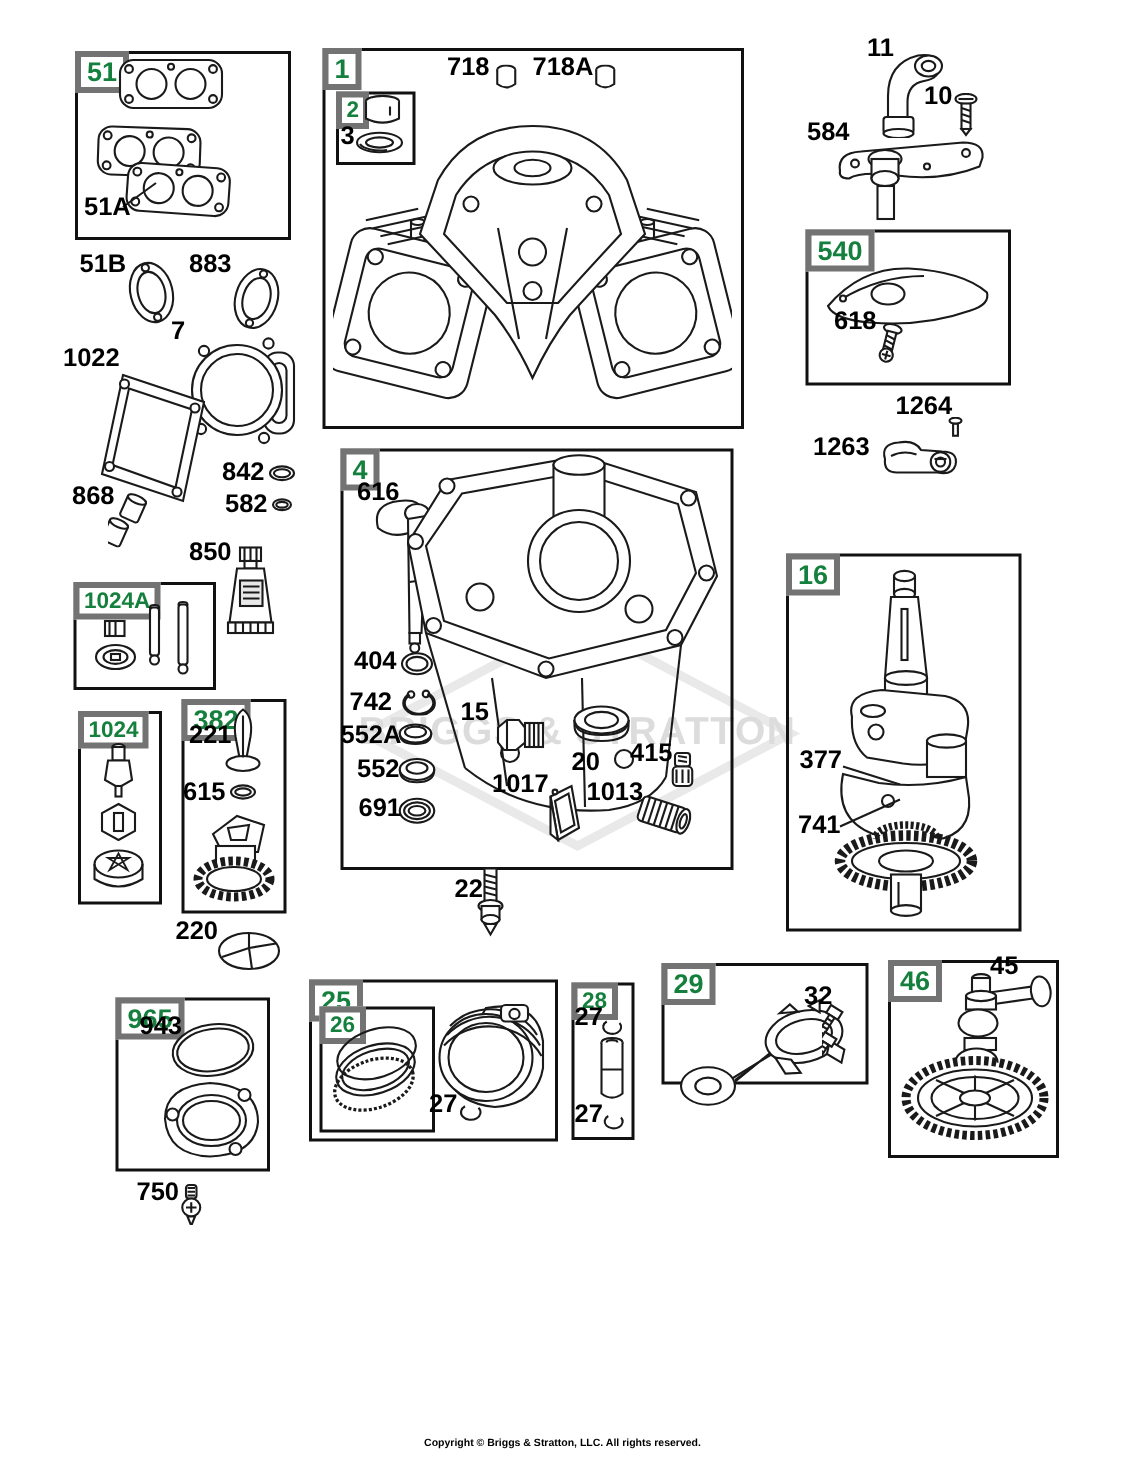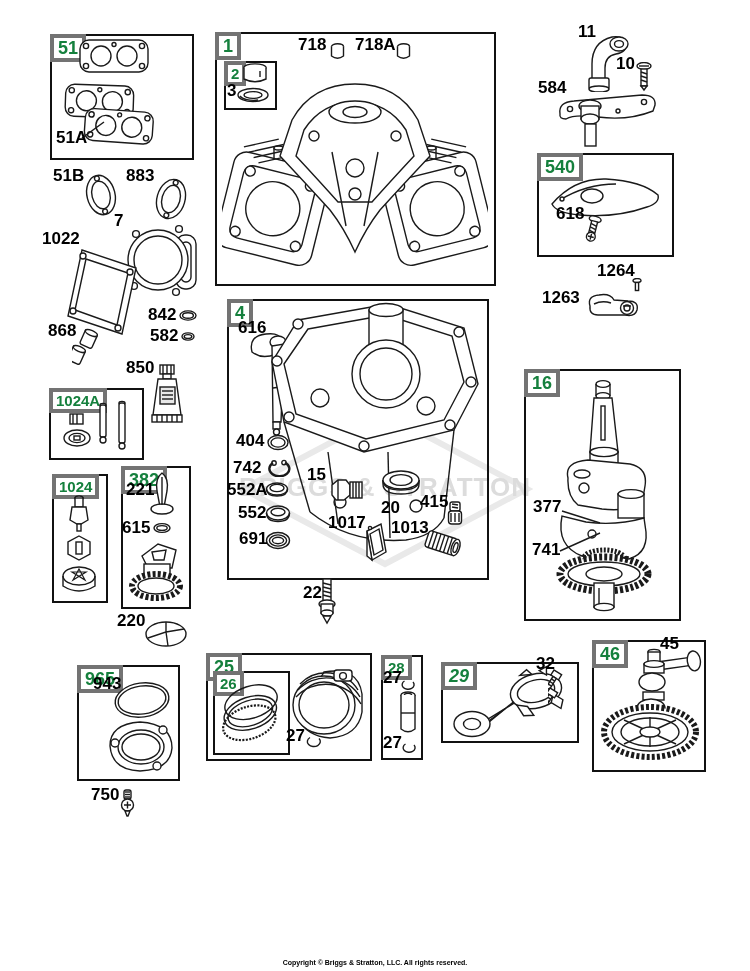--- a/index.html
+++ b/index.html
@@ -778,21 +778,21 @@
     </g>
       </svg>
   </div>
   <span class="lbl" style="left:383px;top:733px;">27</span>
   <div class="art" style="left:402px;top:742px;">
     <svg width="15" height="12" viewBox="0 0 15 12">
         <path d="M3.5,2 A6,4.6 0 1 0 12,3" class="ln" stroke-width="2"></path>
       </svg>
   </div>
 
-  <div class="box" style="left:441px;top:662px;width:134px;height:77px;font-style:italic;">
+  <div class="box" style="left:441px;top:642px;width:134px;height:77px;">
     <span class="plate">29</span>
   </div>
   <span class="lbl" style="left:536px;top:654px;">32</span>
   <div class="art" style="left:444px;top:664px;">
     <svg width="130" height="74" viewBox="0 0 130 74">
         <g class="fw">
       <polygon points="72,38 84,26 40,62 26,66"></polygon>
       <g transform="rotate(-14 92 27)">
             <ellipse cx="92" cy="27" rx="26" ry="17"></ellipse>
             <ellipse cx="92" cy="27" rx="19" ry="11"></ellipse>

